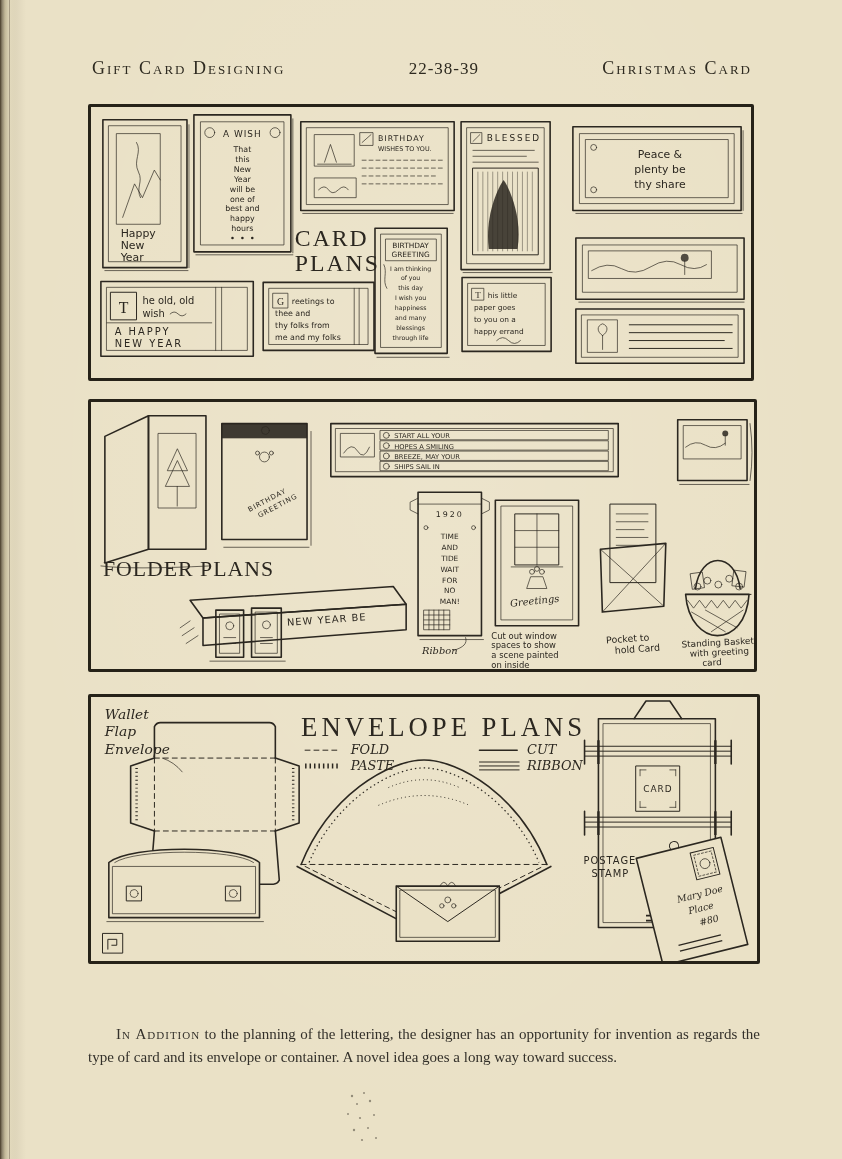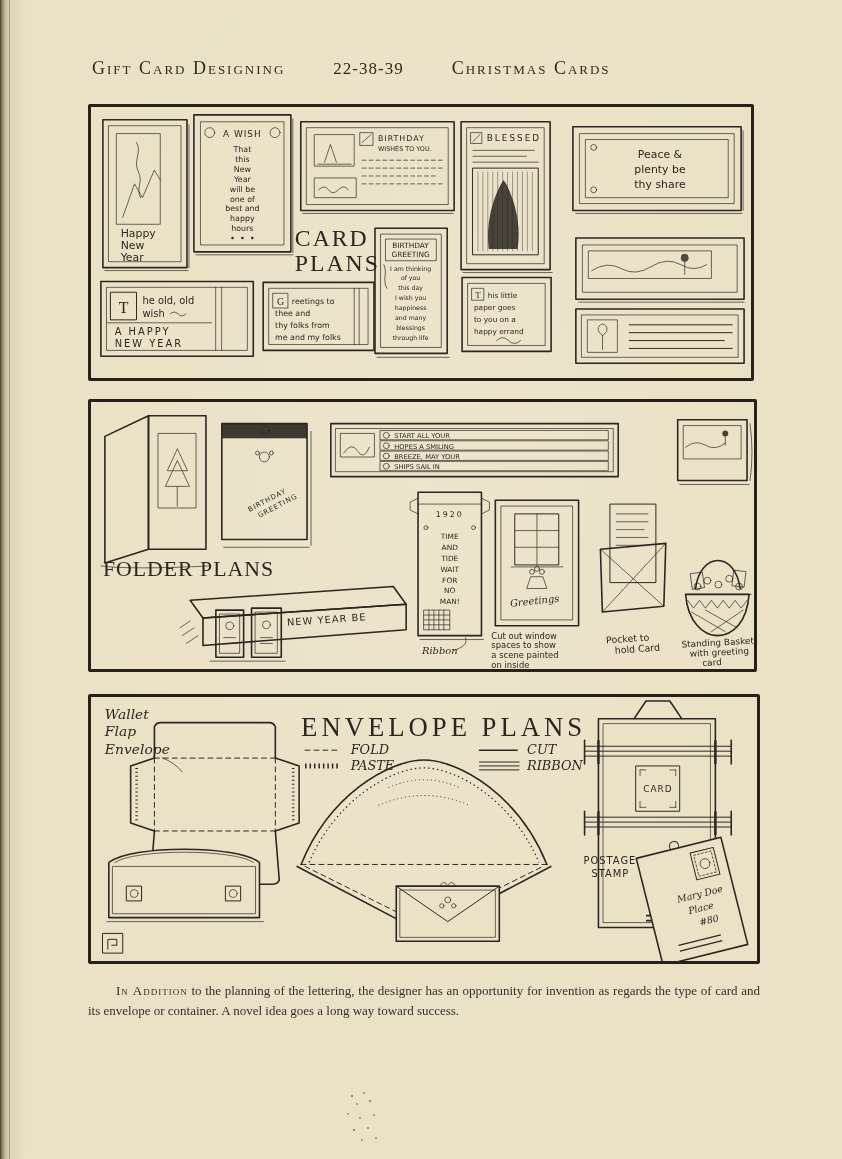--- a/index.html
+++ b/index.html
@@ -16,21 +16,21 @@
   .binding{
     position:absolute;left:0;top:0;bottom:0;width:18px;
     background:linear-gradient(90deg,#473b28 0px,#8a8069 2px,#c2b898 5px,#e2d9bc 10px,rgba(0,0,0,0) 18px);
   }
   .binding:after{
     content:"";position:absolute;left:9px;top:0;bottom:0;width:1px;
     background:rgba(60,50,35,.35);
   }
   .header{
     position:absolute;left:92px;top:58px;width:660px;
-    display:flex;align-items:baseline;gap:48px;
+    display:flex;justify-content:space-between;align-items:baseline;gap:48px;
   }
   .header span{
     font-variant:small-caps;letter-spacing:2px;font-size:18px;color:#2e2a20;
   }
   .header .num{font-variant:normal;letter-spacing:1px;font-size:17px;}
   .panel{
     position:absolute;border:3px solid #262218;border-radius:2px;
     box-sizing:border-box;background:transparent;
   }
   #panel1{left:88px;top:104px;width:666px;height:277px;}
@@ -45,37 +45,37 @@
   .txt{fill:#2b2720;stroke:none;font-family:"DejaVu Sans",sans-serif;}
   .tser{fill:#2b2720;stroke:none;font-family:"Liberation Serif",serif;}
   .tscr{fill:#2b2720;stroke:none;font-family:"DejaVu Serif",serif;font-style:italic;}
   .fillink{fill:#2b2720;stroke:none;}
   .paper{fill:#eae1c6;}
   .plate{
     position:absolute;left:88px;top:978px;width:670px;text-align:center;
     font-variant:small-caps;letter-spacing:3px;font-size:16px;color:#2e2a20;
   }
   .para{
-    position:absolute;left:88px;top:968px;width:672px;
-    font-size:13px;line-height:1.5;color:#33302a;text-align:justify;
+    position:absolute;left:88px;top:1008px;width:672px;
+    font-size:15px;line-height:1.5;color:#33302a;text-align:justify;
   }
   .para .indent{display:inline-block;width:28px;}
   .para .lead{font-variant:small-caps;letter-spacing:1px;}
   .specks{position:absolute;left:330px;top:1088px;width:90px;height:64px;}
 </style>
 </head>
 <body>
 
 <div class="page">
   <div class="binding"></div>
 
   <div class="header">
     <span>Gift Card Designing</span>
     <span class="num">22-38-39</span>
-    <span>Christmas Cards</span>
+    <span>Christmas Card</span>
   </div>
 
   <div class="panel" id="panel1">
     <svg viewBox="0 0 667 275" preserveAspectRatio="none">
 
       <g>
         <rect x="12" y="13" width="85" height="150" class="ln"></rect>
         <rect x="18" y="19" width="73" height="138" class="lnT"></rect>
         <rect x="26" y="27" width="44" height="92" class="lnT"></rect>
         <path d="M32,112 l12,-34 l8,14 l12,-28 l6,10" class="lnT"></path>

